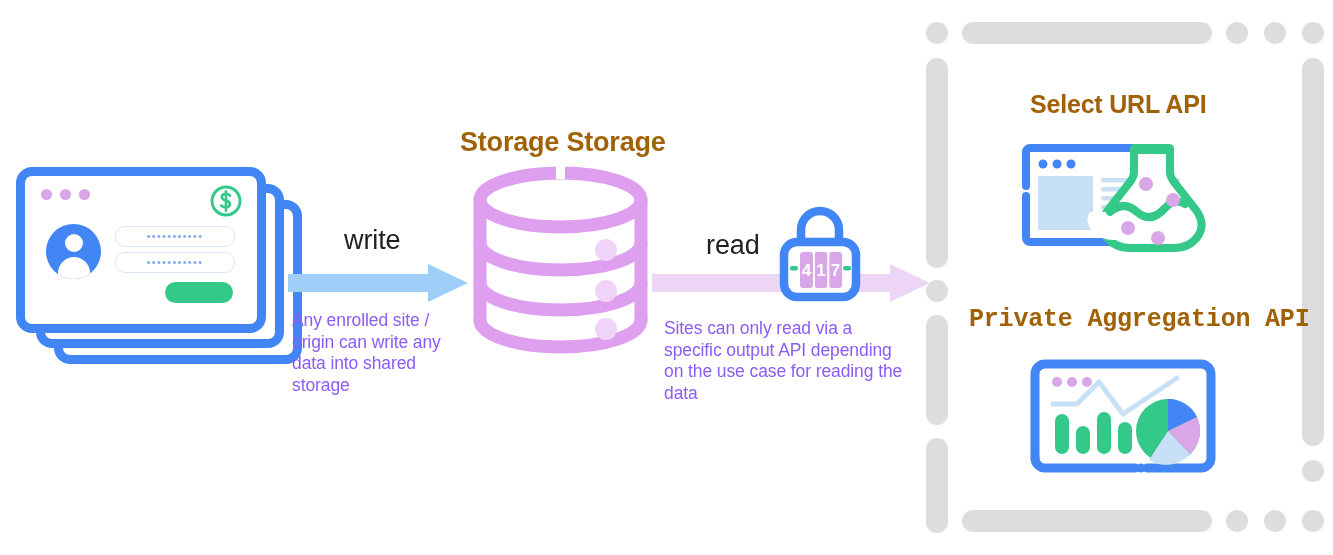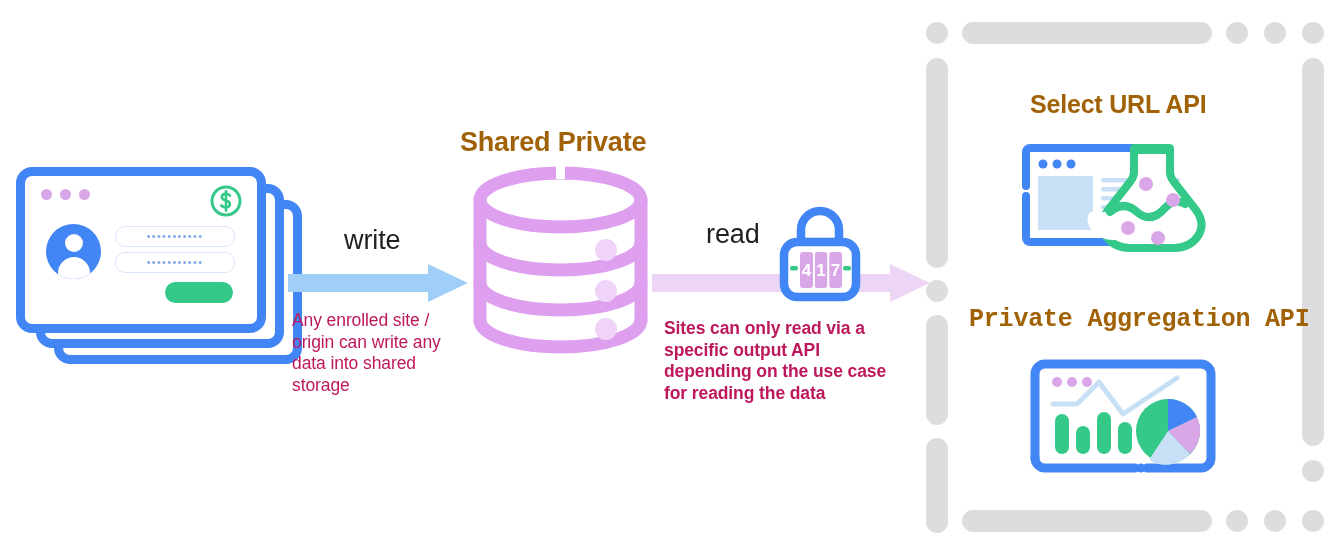--- a/index.html
+++ b/index.html
@@ -30,21 +30,21 @@
   .arrow-label {
     font-size: 27px;
     color: #202124;
     white-space: nowrap;
     letter-spacing: -0.1px;
     text-align: center;
   }
   .caption {
     font-size: 17.5px;
     line-height: 21.5px;
-    color: #be185d;
+    color: #8b5cf6;
     letter-spacing: -0.1px;
   }
 
   
   #card-stack { left: 14px; top: 165px; width: 290px; height: 200px; }
   .card {
     position: absolute;
     border: 9px solid #4285F4;
     border-radius: 16px;
     background: #ffffff;
@@ -150,21 +150,21 @@
   </div>
 
   <div class="abs arrow-label" style="left:344px; top:225px;">write</div>
 
   <svg class="arrow-svg" style="left:288px; top:264px;" width="180" height="38" viewBox="0 0 180 38">
     <path d="M0 10 h140 V0 l40 19 l-40 19 V28 H0 Z" fill="#9FCFF8"></path>
   </svg>
 
   <div class="abs caption" style="left:292px; top:310px; width:172px;">Any enrolled site / origin can write any data into shared storage</div>
 
-  <div class="abs heading" style="left:460px; top:127px; font-size:27px;">Shared Private</div>
+  <div class="abs heading" style="left:460px; top:127px; font-size:27px;">Storage Storage</div>
 
   <div id="cylinder" class="abs">
     <svg width="185" height="190" viewBox="0 0 185 190">
       <g fill="none" stroke="#DE9FEF" stroke-width="13" stroke-linecap="round">
 
         <path d="M92.5 8 C 48 8 12 20 12 35 C 12 50 48 62 92.5 62 C 137 62 173 50 173 35 C 173 20 137 8 92.5 8"></path>
 
         <path d="M12 35 V 155"></path>
         <path d="M173 35 V 155"></path>
 
@@ -175,27 +175,27 @@
       </g>
 
       <rect x="88" y="0" width="9" height="14" fill="#ffffff"></rect>
 
       <circle cx="138" cy="85" r="11" fill="#F0D3F8"></circle>
       <circle cx="138" cy="126" r="11" fill="#F0D3F8"></circle>
       <circle cx="138" cy="164" r="11" fill="#F0D3F8"></circle>
     </svg>
   </div>
 
-  <div class="abs arrow-label" style="left:706px; top:219px;">read</div>
+  <div class="abs arrow-label" style="left:706px; top:230px;">read</div>
 
   <svg class="arrow-svg" style="left:652px; top:264px;" width="278" height="38" viewBox="0 0 278 38">
     <path d="M0 10 h238 V0 l40 19 l-40 19 V28 H0 Z" fill="#EDD6F5"></path>
   </svg>
 
-  <div class="abs caption" style="left:664px; top:318px; width:240px;font-weight:bold;">Sites can only read via a specific output API depending on the use case for reading the data</div>
+  <div class="abs caption" style="left:664px; top:318px; width:240px;">Sites can only read via a specific output API depending on the use case for reading the data</div>
 
   <div id="lock" class="abs">
     <svg width="82" height="100" viewBox="0 0 82 100">
 
       <path d="M22 44 V28 a19 19 0 0 1 38 0 V44" fill="none" stroke="#4285F4" stroke-width="8.5" stroke-linecap="round"></path>
 
       <rect x="5" y="40" width="72" height="55" rx="13" fill="#ffffff" stroke="#4285F4" stroke-width="8.5"></rect>
 
       <g>
         <rect x="21" y="50" width="13" height="36" rx="3" fill="#D9A6E8"></rect>

